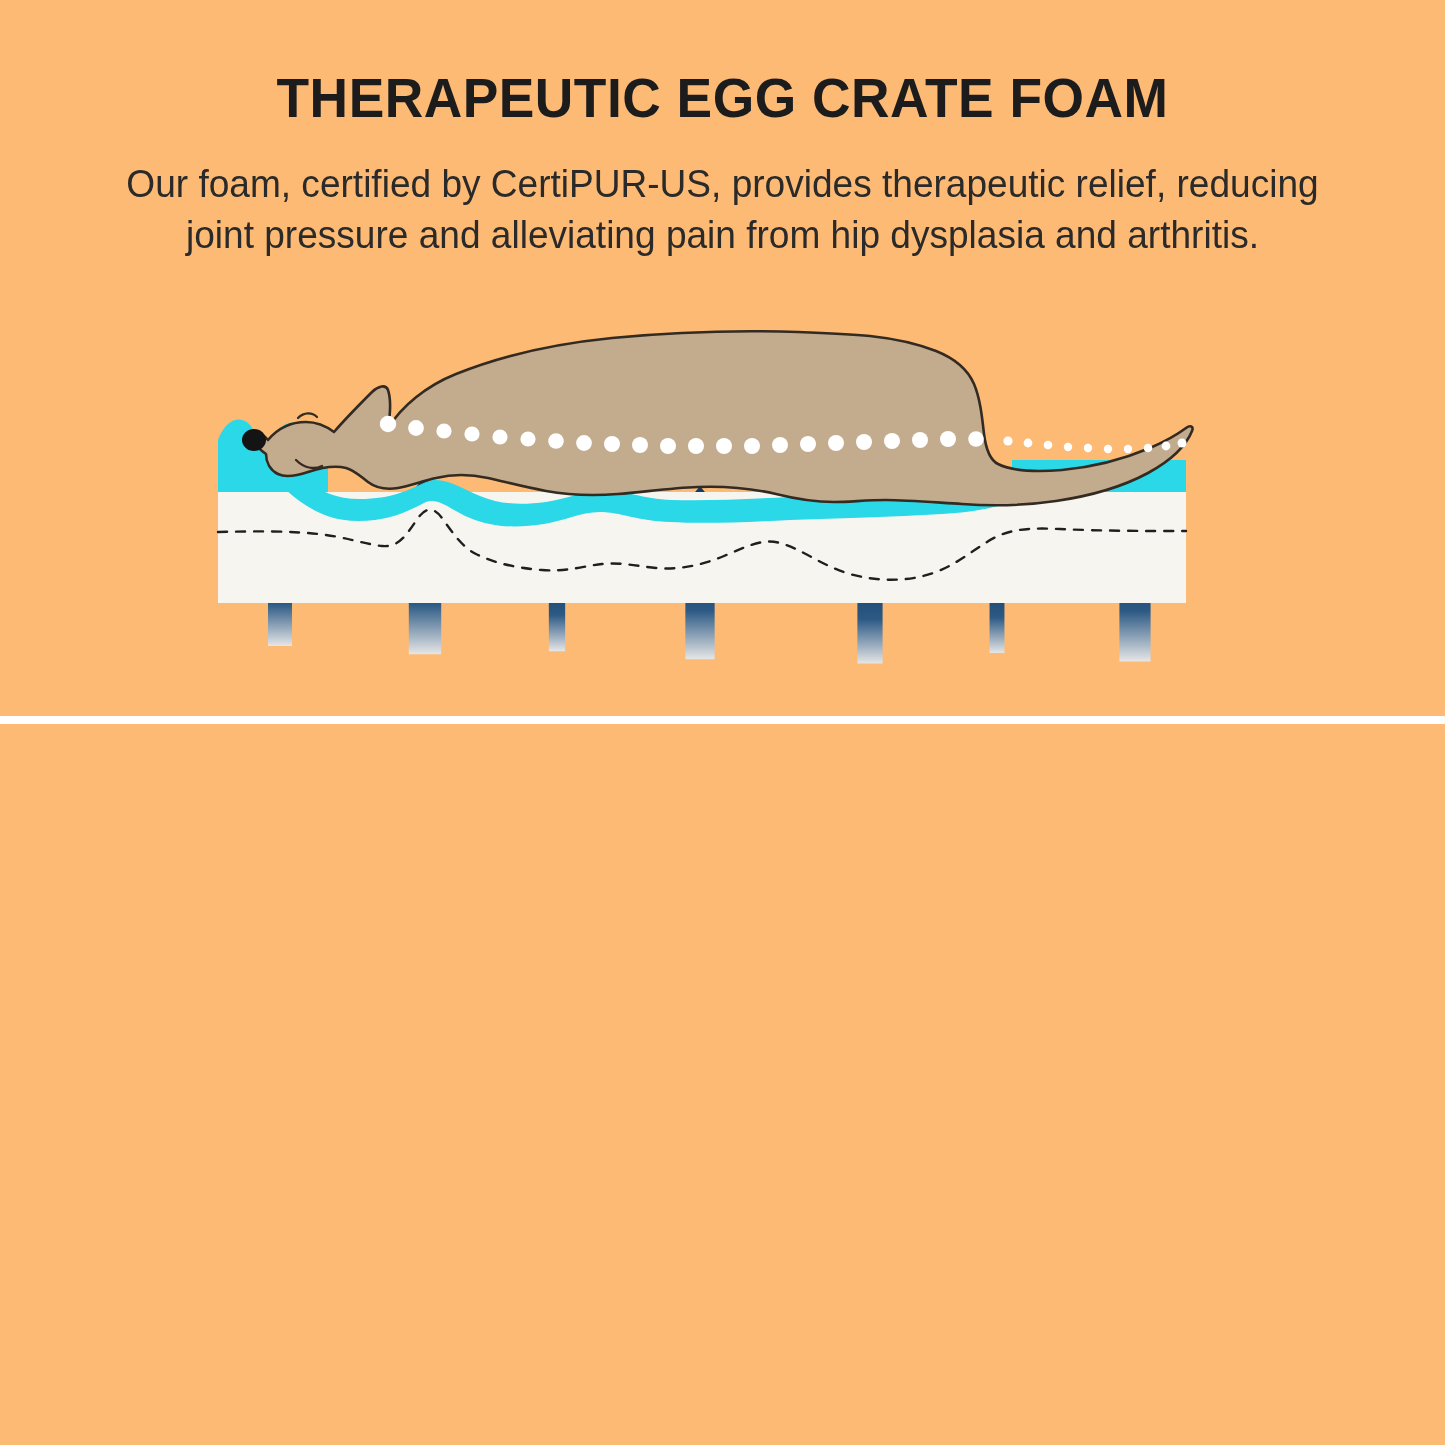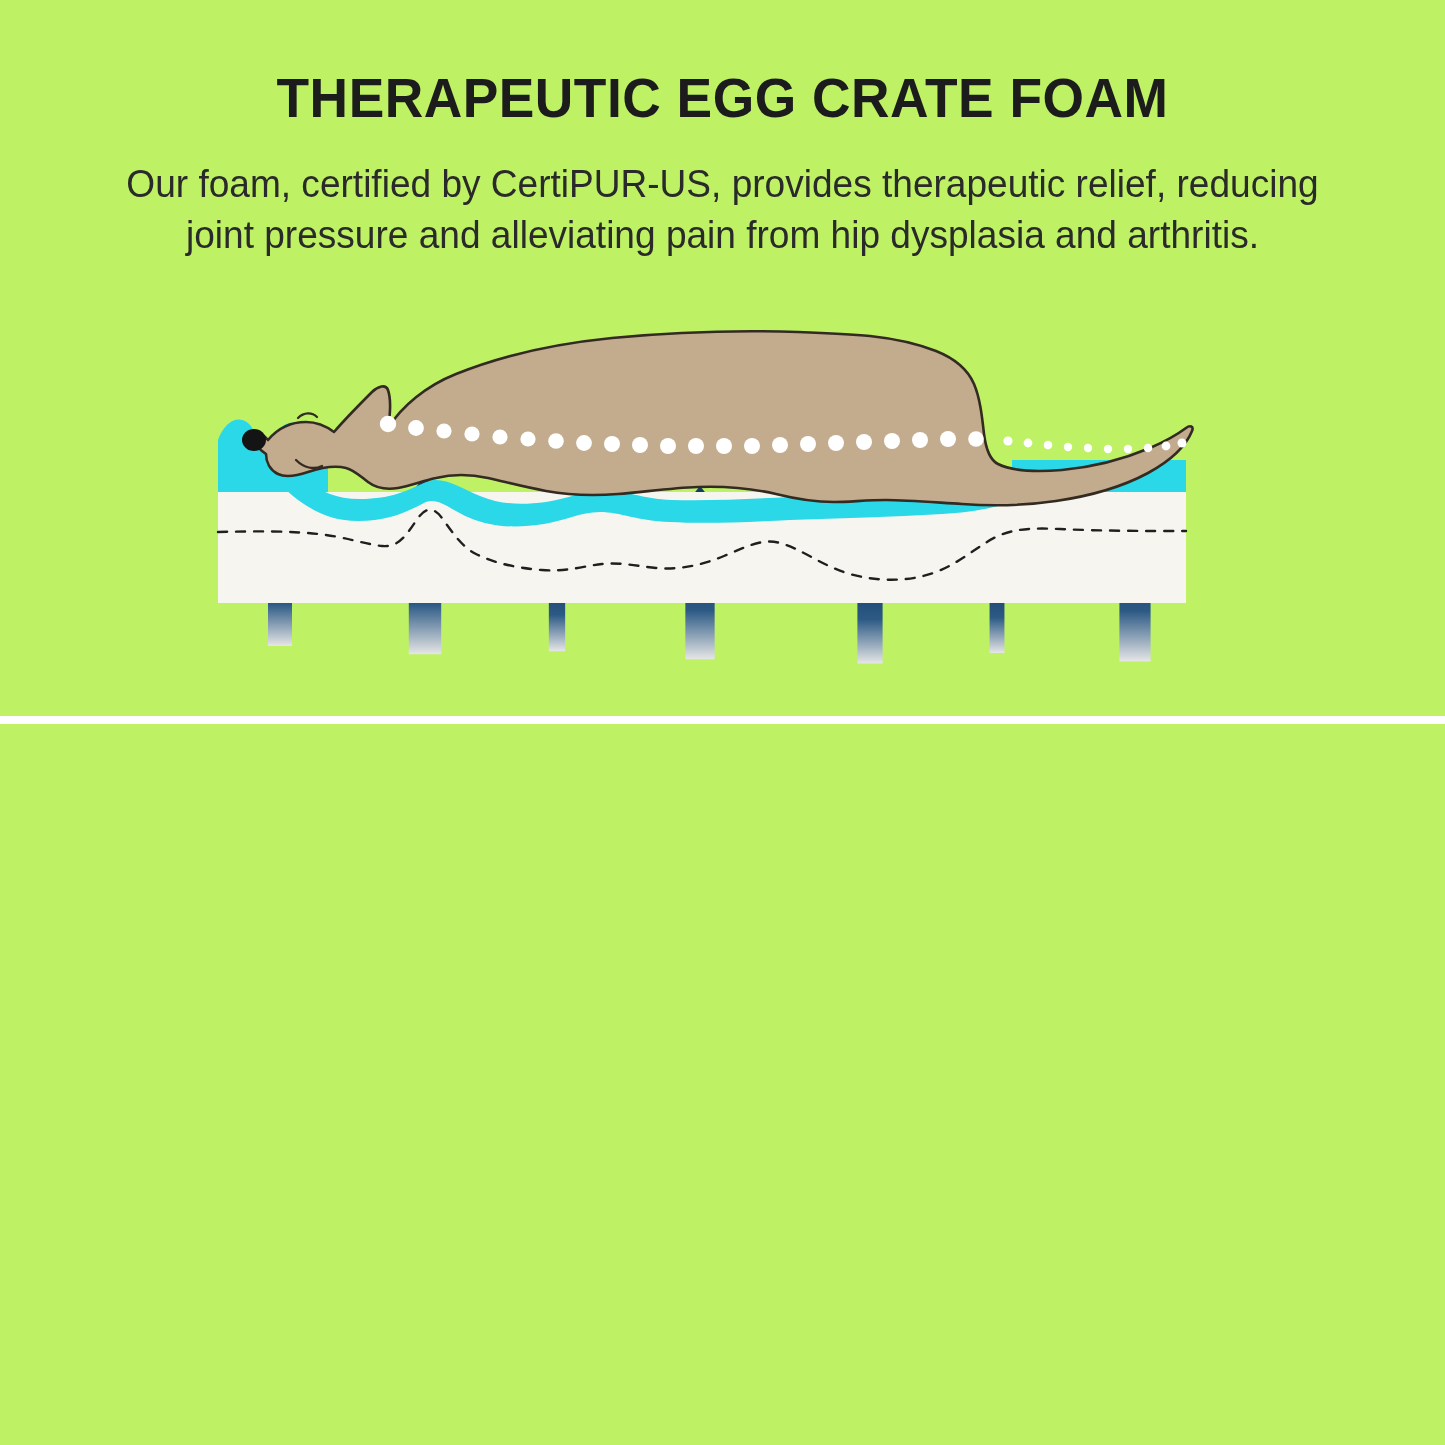--- a/index.html
+++ b/index.html
@@ -7,21 +7,21 @@
   body{font-family:"Liberation Sans", sans-serif;}
 
   #page{
     position:relative;
     width:1445px;height:1445px;
     overflow:hidden;
     background:#e6e6e6;
   }
 
   
-  .panel{position:absolute;left:0;width:1445px;background:#bef264;}
+  .panel{position:absolute;left:0;width:1445px;background:#fdba74;}
   #panel-top{top:0;height:716px;}
   #panel-divider{top:716px;height:8px;background:#ffffff;}
   #panel-bottom{top:724px;height:721px;}
 
   
   #title-main{
     position:absolute;top:68px;left:0;width:1445px;
     text-align:center;
     font-size:55px;line-height:60px;
     font-weight:700;

